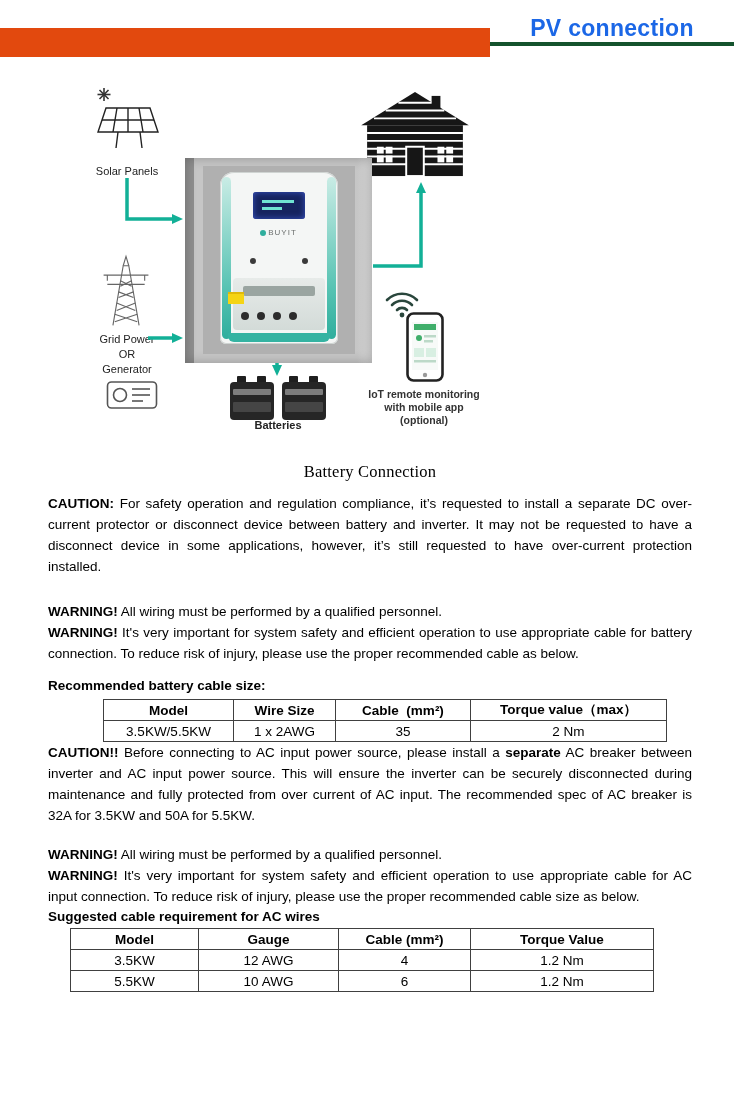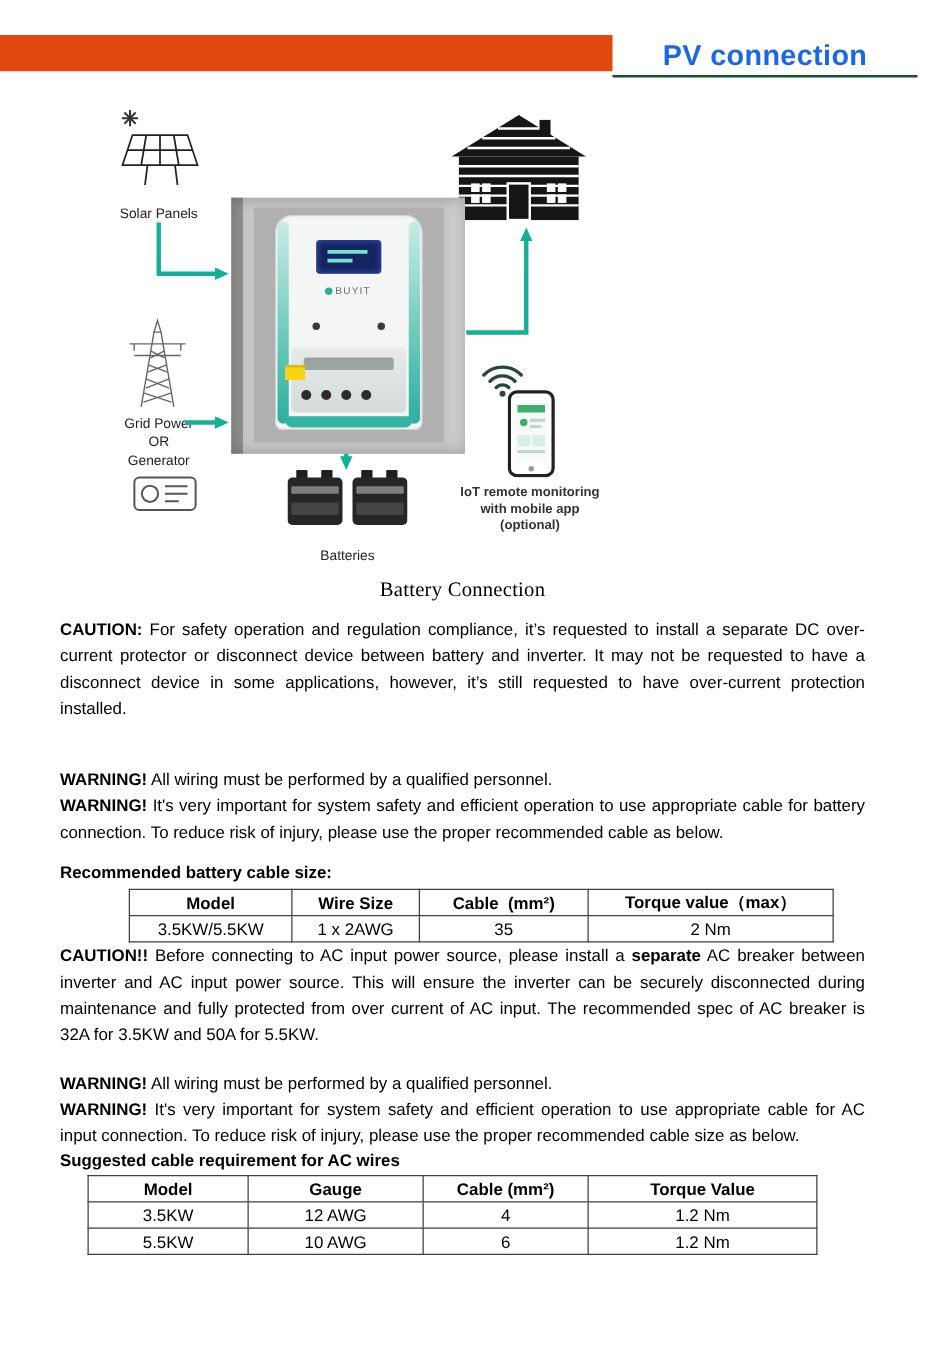--- a/index.html
+++ b/index.html
@@ -3,21 +3,21 @@
 <meta charset="utf-8">
 <style>
   * { margin:0; padding:0; box-sizing:border-box; }
   html,body { background:#ffffff; }
   body { font-family:"Liberation Sans", sans-serif; color:#000; }
   .page { position:relative; width:740px; height:1093px; background:#fff; overflow:hidden; margin:0 auto; }
 
   
   .hdr { position:relative; height:70px; }
   .hdr-bar { position:absolute; left:0; top:28px; width:490px; height:29px; background:#e2490e; }
-  .hdr-right { position:absolute; left:490px; right:6px; top:28px; height:34px; border-bottom:2px solid #14532d; text-align:center; }
+  .hdr-right { position:absolute; left:490px; right:6px; top:12px; height:34px; border-bottom:4px solid #14532d; text-align:center; }
   .hdr-title { font-size:23px; font-weight:bold; color:#1b67e6; line-height:32px; letter-spacing:0.3px; }
 
   
   .diagram { position:relative; height:378px; }
   .diagram svg.icon { position:absolute; }
   .dlabel { position:absolute; font-size:11px; color:#222; text-align:center; line-height:14px; }
   .dlabel.iot { font-size:10.5px; line-height:13px; color:#333; }
 
   .solar  { left:86px;  top:16px;  }
   .house  { left:361px; top:22px;  }
@@ -52,21 +52,21 @@
   .conn.c1{left:8px} .conn.c2{left:24px} .conn.c3{left:40px} .conn.c4{left:56px}
   .conn-bar { position:absolute; top:8px; left:10px; right:10px; height:10px; background:#9aa5a1; border-radius:2px; }
   .inv-foot { position:absolute; left:8px; right:8px; bottom:2px; height:9px; background:#35b3a2; border-radius:0 0 6px 6px; }
   .ylabel { position:absolute; left:43px; top:134px; width:16px; height:12px; background:#f5d414; box-shadow: inset 0 2px 0 #e0b90a; }
 
   
   .content { padding:0 48px; }
   .sec-h { font-family:"Liberation Serif", serif; font-weight:400; font-size:16.5px; text-align:center; margin:14px 0 11px; letter-spacing:0.2px; }
   .sec-h.h2gap { margin-top:24px; margin-bottom:9px; }
   p.body { font-size:13.5px; line-height:21px; text-align:justify; }
-  p.caution-b { margin-bottom:36px; }
+  p.caution-b { margin-bottom:24px; }
   .tbl-title { font-size:13.5px; font-weight:bold; }
   .tbl-title.t1 { margin:14px 0 6px; }
   .tbl-title.t2 { margin:2px 0 4px; }
   table.tbl { border-collapse:collapse; font-size:13.5px; }
   .tbl th, .tbl td { border:1px solid #404040; text-align:center; padding:0 4px; height:21px; font-weight:normal; }
   .tbl th { font-weight:bold; }
   .tbl1 { margin-left:55px; }
   .tbl2 { margin-left:22px; }
   p.wgap { margin-top:18px; }
 </style>
@@ -183,21 +183,21 @@
           <rect x="7" y="0" width="9" height="9" rx="1" fill="#1f1f1f"></rect>
           <rect x="27" y="0" width="9" height="9" rx="1" fill="#1f1f1f"></rect>
           <rect x="0" y="6" width="44" height="38" rx="4" fill="#262626"></rect>
           <rect x="3" y="13" width="38" height="6" rx="1" fill="#7d7d7d"></rect>
           <rect x="3" y="26" width="38" height="10" rx="1" fill="#454545"></rect>
         </g>
       </defs>
       <use href="#batt"></use>
       <use href="#batt" x="52"></use>
     </svg>
-    <div class="dlabel" style="left:228px; top:368px; width:100px;">Batteries</div>
+    <div class="dlabel" style="left:228px; top:348px; width:100px;font-weight:bold;">Batteries</div>
 
     <svg class="icon wifi" width="36" height="30" viewBox="0 0 36 30">
       <g fill="none" stroke="#29463c" stroke-width="2.6" stroke-linecap="round">
         <path d="M3,12 A21,21 0 0 1 33,12"></path>
         <path d="M8,17 A14,14 0 0 1 28,17"></path>
         <path d="M13,22 A7,7 0 0 1 23,22"></path>
       </g>
       <circle cx="18" cy="27" r="2.4" fill="#29463c"></circle>
     </svg>
 

